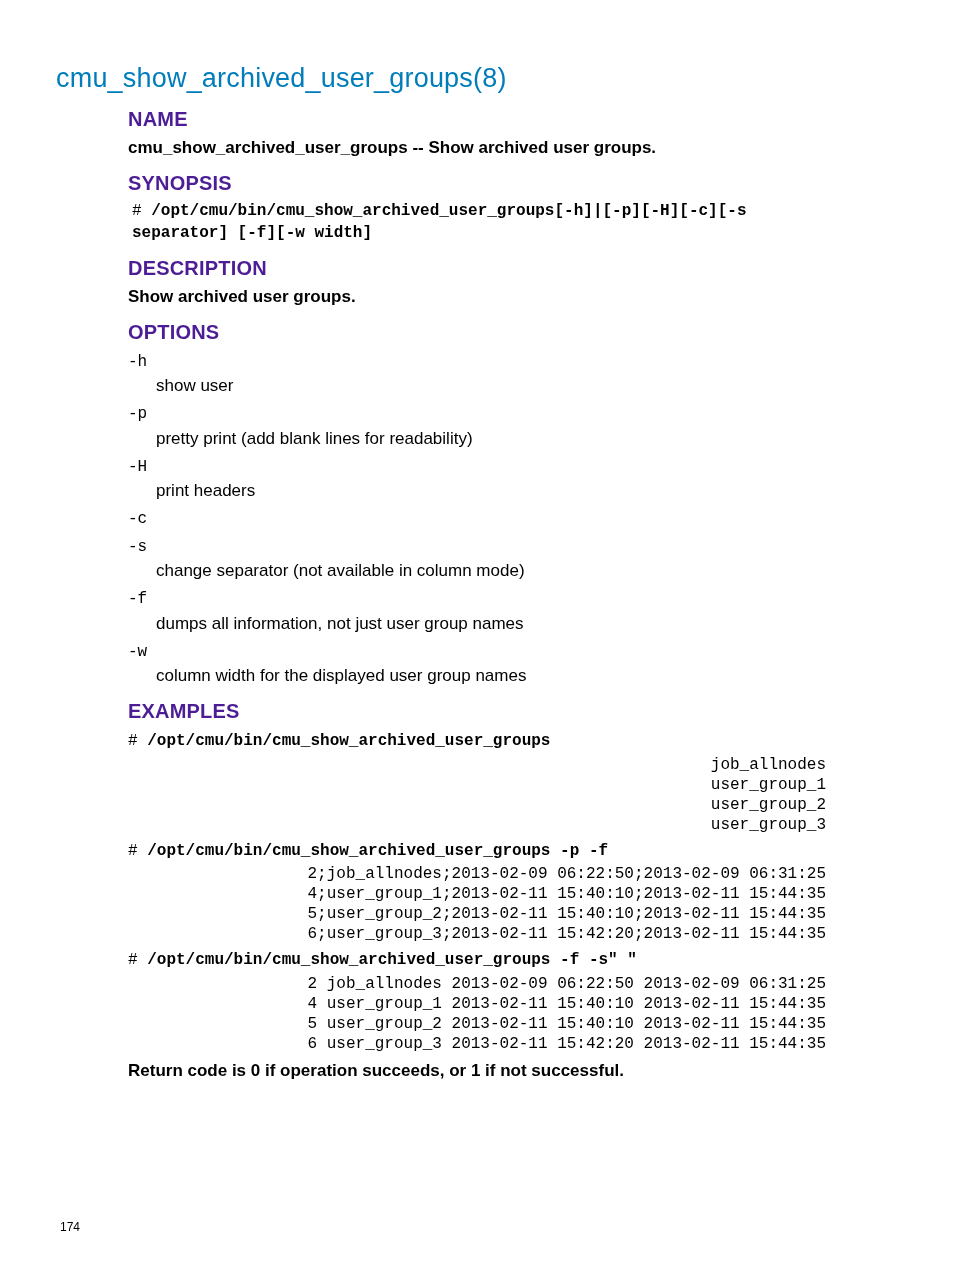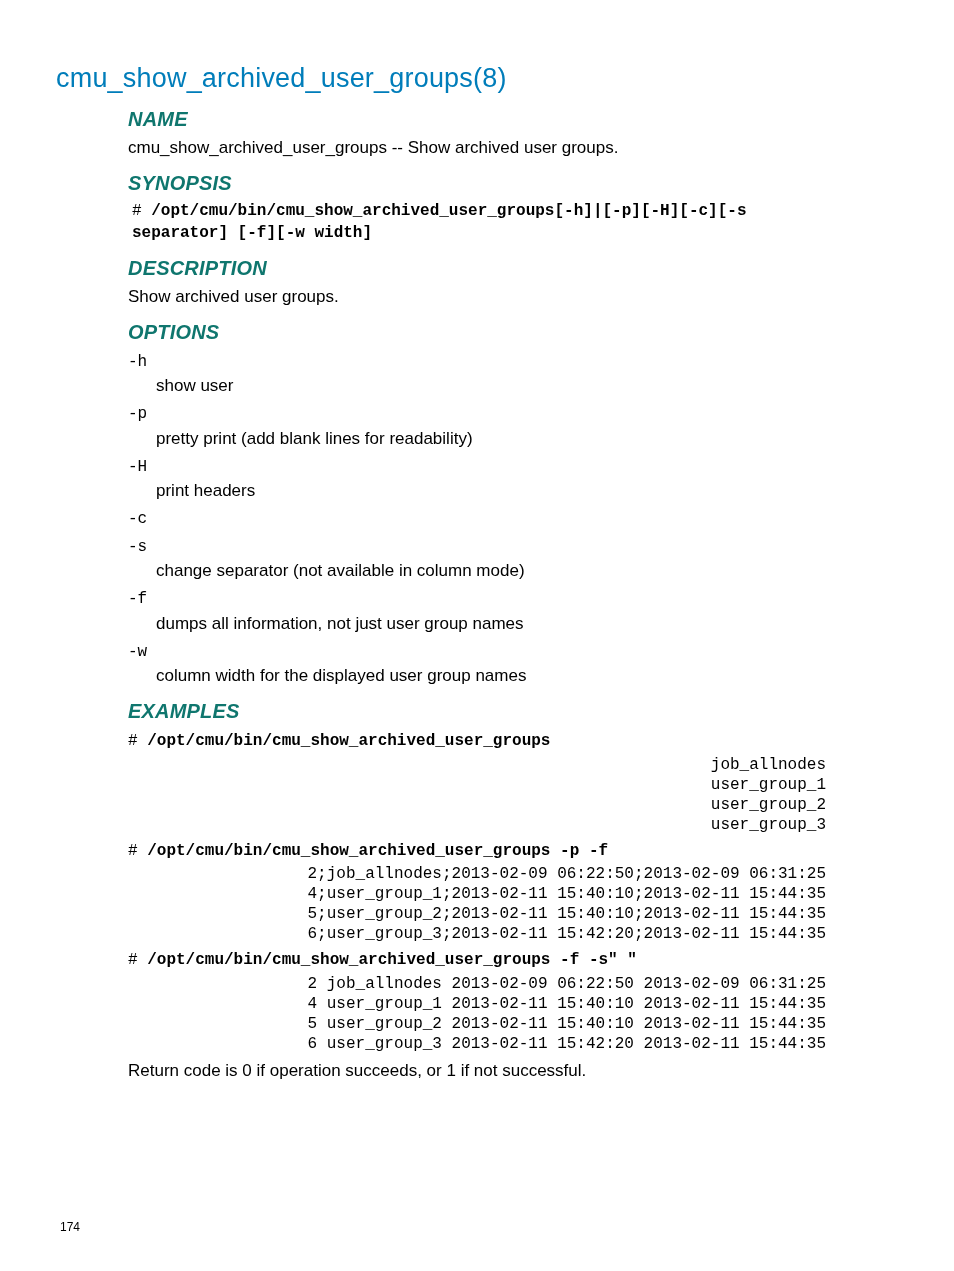--- a/index.html
+++ b/index.html
@@ -29,28 +29,27 @@
     margin: 0 0 10px -4px;
     letter-spacing: 0.2px;
   }
   .content {
     margin-left: 68px;
   }
   h2.sec {
     font-family: "Segoe UI", Arial, sans-serif;
     font-weight: 700;
     font-size: 20px;
-    color: #0f766e;
+    color: #4c1d95;
     margin: 10px 0 4px 0;
     letter-spacing: 0.2px;
-    font-style: italic;
   }
   .body-text {
     margin: 4px 0 8px 0;
-    font-weight: 400;
+    font-weight: 700;
   }
   .syn-line {
     margin: 4px 0 2px 4px;
   }
   .mono, code, .code-block {
     font-family: "Courier New", Courier, monospace;
     font-size: 16px;
   }
   .bold { font-weight: 700; }
   dl.options {

